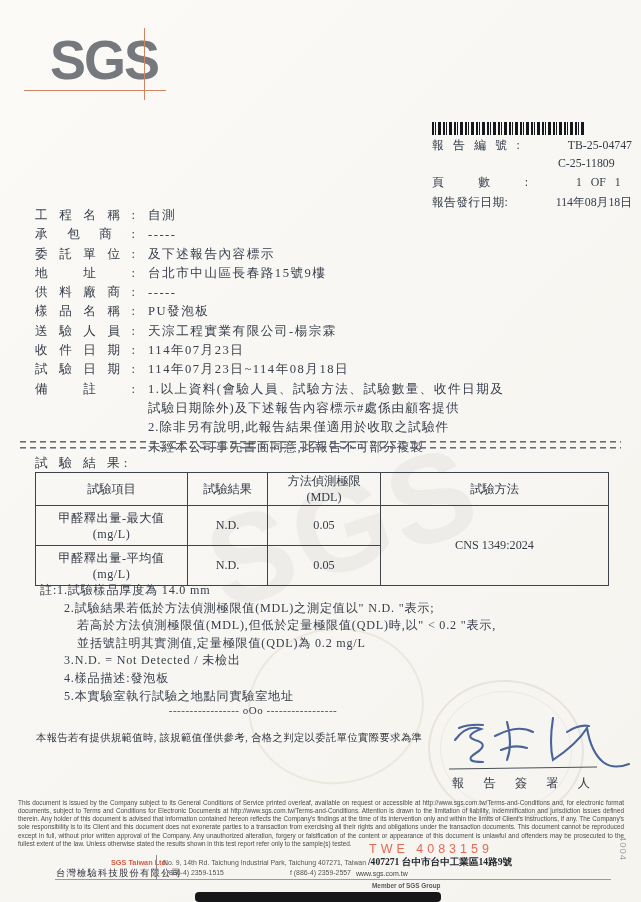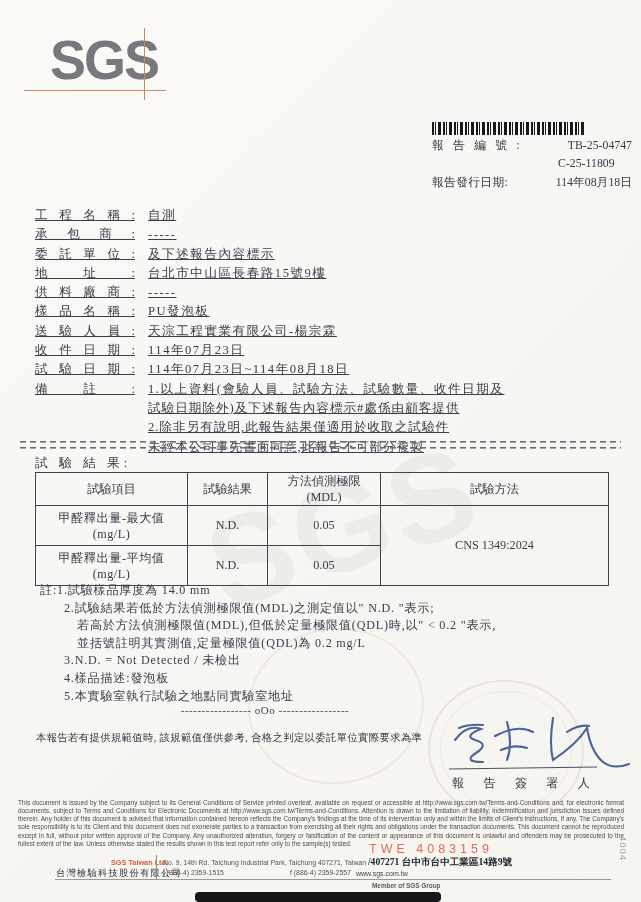--- a/index.html
+++ b/index.html
@@ -21,21 +21,21 @@
   
   .barcode{position:absolute;left:432px;top:122px;width:152px;height:13px;
     background:repeating-linear-gradient(90deg,#15181c 0 2px,transparent 2px 3px,#15181c 3px 4px,transparent 4px 6px,#15181c 6px 9px,transparent 9px 11px);}
   .meta{position:absolute;left:432px;top:138px;width:200px;font-size:11.8px;color:#333b48;}
   .mrow{display:flex;align-items:baseline;margin-bottom:3px;gap:40px;}
   .mlabel{display:inline-block;width:96px;text-align:justify;text-align-last:justify;}
   .mval{margin-left:8px;white-space:pre;}
   .mrow.second{margin-left:118px;margin-top:-1px;margin-bottom:4px;}
   .mrow.gap{margin-top:4px;}
   
-  .fields{position:absolute;left:35px;top:206px;width:575px;font-size:12.6px;line-height:19.3px;text-decoration:underline;}
+  .fields{position:absolute;left:35px;top:206px;width:575px;font-size:12.6px;line-height:19.3px;}
   .frow{display:flex;align-items:baseline;}
   .flabel{display:inline-block;width:100px;text-align:justify;text-align-last:justify;flex:0 0 auto;}
   .fval{margin-left:13px;letter-spacing:1.5px;}
   .rml{margin-left:113px;letter-spacing:1px;}
   .rml.indent{}
   
   .dsep{position:absolute;left:20px;top:441px;width:601px;height:8px;
     background:
       repeating-linear-gradient(90deg,#676d76 0 6px,transparent 6px 10px) left top/100% 1.6px no-repeat,
       repeating-linear-gradient(90deg,#676d76 0 6px,transparent 6px 10px) left bottom/100% 1.6px no-repeat;}
@@ -45,21 +45,21 @@
     font-size:12.2px;color:#343b47;}
   table.results th,table.results td{border:1px solid #3f434b;text-align:center;padding:0 4px;}
   table.results th{height:28px;font-weight:400;}
   table.results td{height:39px;}
   td.item{text-align:left;padding-left:10px;letter-spacing:0.5px;}
   
   .notes{position:absolute;left:40px;top:582px;width:540px;font-size:12.1px;line-height:17.6px;color:#39404d;}
   .nline{letter-spacing:0.8px;}
   .nline.i1{margin-left:24px;}
   .nline.i2{margin-left:37px;}
-  .ooo{position:absolute;left:140px;top:704px;width:250px;text-align:center;font-size:11px;
+  .ooo{position:absolute;left:128px;top:704px;width:250px;text-align:center;font-size:11px;
     color:#3c434f;letter-spacing:0.5px;}
   
   .sig-note{position:absolute;left:36px;top:731px;font-size:10.3px;color:#2f353f;letter-spacing:0.4px;}
   .signer{position:absolute;left:452px;top:775px;width:138px;font-size:12.2px;color:#333a46;
     text-align:justify;text-align-last:justify;}
   .sig-svg{position:absolute;left:445px;top:706px;}
   
   .disclaimer{position:absolute;left:18px;top:799px;width:606px;font-family:"Liberation Sans",sans-serif;
     font-size:6.4px;line-height:8.15px;color:#4c4c4c;text-align:justify;}
   .serial{position:absolute;left:369px;top:842px;font-family:"Liberation Sans",sans-serif;
@@ -106,20 +106,24 @@
 
 
   <div class="barcode"></div>
   <div class="meta">
     <div class="mrow">
       <span class="mlabel">報告編號:</span>
       <span class="mval">TB-25-04747</span>
     </div>
     <div class="mrow second">
       <span class="mval">C-25-11809</span>
+    </div>
+    <div class="mrow gap">
+      <span class="mlabel">頁數:</span>
+      <span class="mval">1   OF   1</span>
     </div>
     <div class="mrow gap">
       <span class="mlabel">報告發行日期:</span>
       <span class="mval">114年08月18日</span>
     </div>
   </div>
 
   <div class="fields">
     <div class="frow">
       <span class="flabel">工程名稱:</span>

